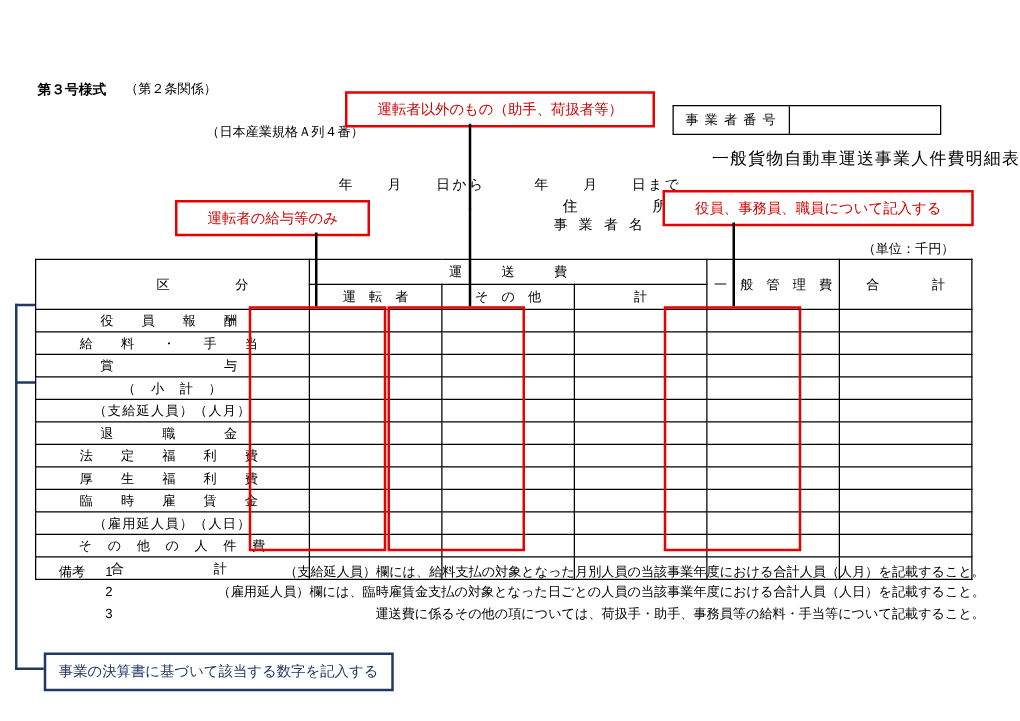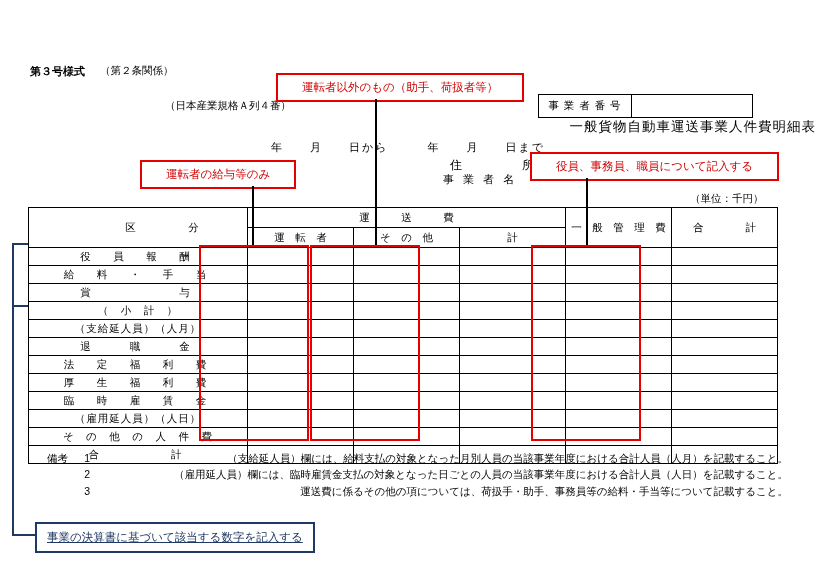--- a/index.html
+++ b/index.html
@@ -13,21 +13,21 @@
     font-size:11px;
   }
   .abs{position:absolute;}
 
   
   #form-no{left:30px;top:64px;font-weight:bold;font-size:11px;}
   #law-ref{left:100px;top:64px;font-size:10.5px;}
   #paper-ref{left:165px;top:64px;font-size:10.5px;margin-top:35px;}
 
   
-  #operator-no-box{left:538px;top:84px;width:215px;height:24px;border:1px solid #000;box-sizing:border-box;display:flex;margin-top:10px;}
+  #operator-no-box{left:538px;top:84px;width:215px;height:24px;border:1px solid #000;box-sizing:border-box;display:flex;}
   #operator-no-box .lbl{width:92px;display:flex;align-items:center;justify-content:space-around;font-size:10.5px;border-right:1px solid #000;letter-spacing:1px;}
   #operator-no-box .val{flex:1;}
 
   
   #doc-title{left:0;top:118px;width:816px;text-align:right;font-size:13.5px;letter-spacing:1px;}
   #period-line{left:0;top:140px;width:816px;text-align:center;font-size:11px;letter-spacing:2px;}
 
   
   #addr-label{left:450px;top:157px;font-size:12px;letter-spacing:6px;}
   #addr-value{left:520px;top:157px;font-size:11px;}
@@ -54,21 +54,21 @@
   #remarks .rrow{display:flex;text-align:right;}
   #remarks .rlbl{width:40px;flex:none;}
   #remarks .rnum{width:22px;flex:none;}
   #remarks .rtxt{flex:1;}
 
   
   .callout{border:2px solid #e60000;color:#d00000;background:#fff;
     font-size:11.5px;padding:5px 24px;white-space:nowrap;}
   .leader{background:#000;position:absolute;}
   .leader-blue{background:#1f3864;position:absolute;}
-  .callout-blue{border:2px solid #1f3864;color:#1f3864;background:#fff;font-size:11.5px;padding:6px 10px;white-space:nowrap;text-decoration:underline;}
+  .callout-blue{border:2px solid #1f3864;color:#1f3864;background:#fff;font-size:11.5px;padding:6px 10px;white-space:nowrap;}
 </style>
 </head>
 <body>
 
 <div class="abs" id="form-no">第３号様式</div>
 <div class="abs" id="law-ref">（第２条関係）</div>
 <div class="abs" id="paper-ref">（日本産業規格Ａ列４番）</div>
 
 <div class="abs" id="operator-no-box">
   <div class="lbl">事 業 者 番 号</div>

